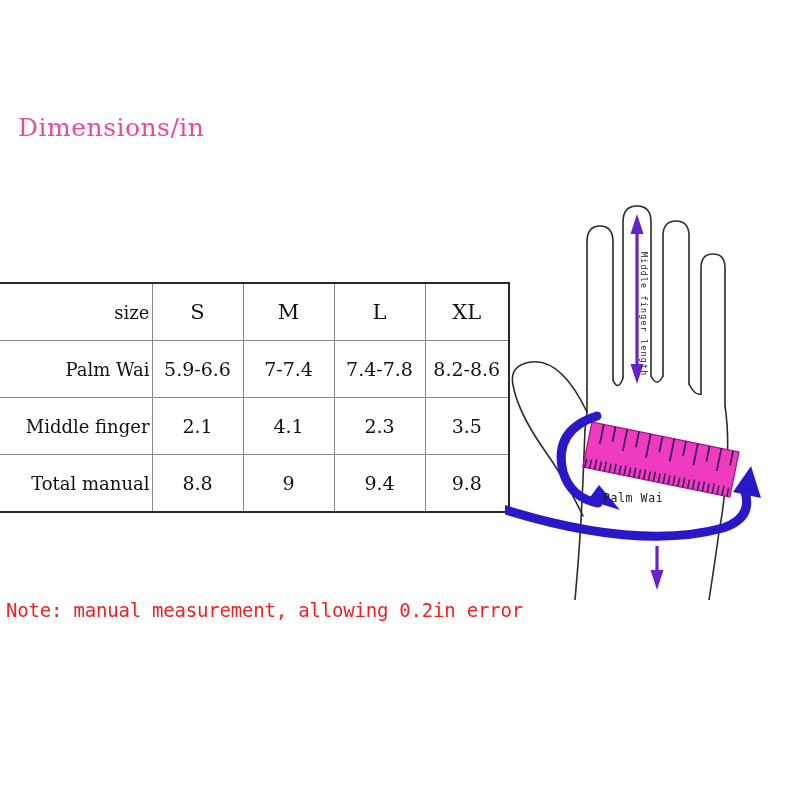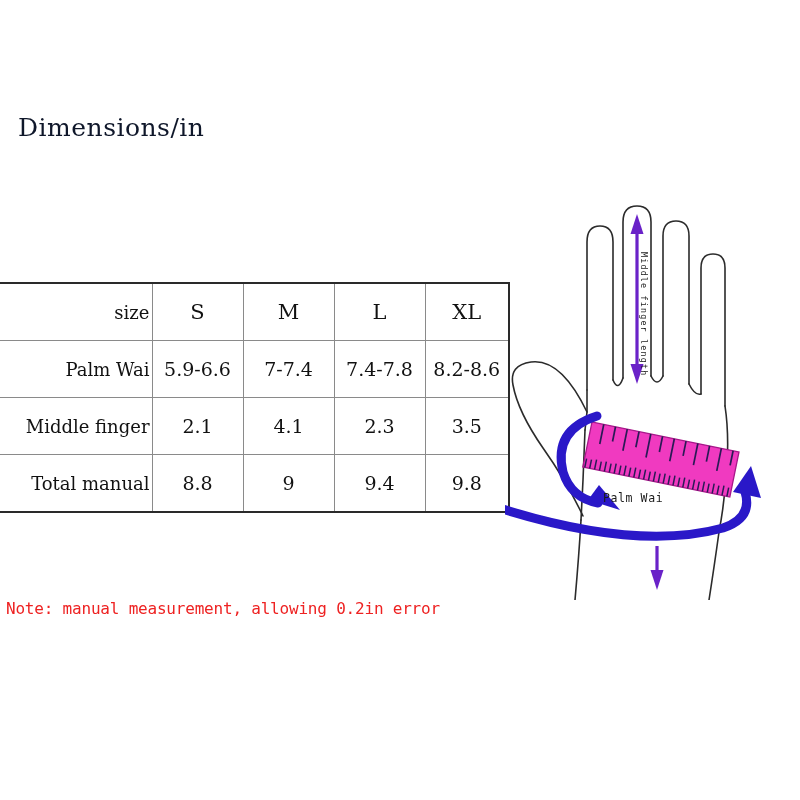--- a/index.html
+++ b/index.html
@@ -17,21 +17,21 @@
   }
 
   
   #title {
     position: absolute;
     left: 18px;
     top: 113px;
     font-family: "DejaVu Serif", "Liberation Serif", serif;
     font-size: 25px;
     letter-spacing: 0.5px;
-    color: #0f172a;
+    color: #ec4899;
     white-space: nowrap;
   }
 
   
   #size-table {
     position: absolute;
     left: 0px;
     top: 282px;
     width: 509px;
     border-collapse: collapse;
@@ -72,21 +72,21 @@
     border-bottom: 2.2px solid #2a2a2a;
   }
   #size-table .hdr-cell { font-size: 21px; }
 
   
   #note {
     position: absolute;
     left: 6px;
     top: 599px;
     font-family: "DejaVu Sans Mono", "Liberation Mono", monospace;
-    font-size: 16px;
+    font-size: 19px;
     color: #ee2222;
     white-space: nowrap;
     letter-spacing: -0.2px;
   }
 
   
   #diagram {
     position: absolute;
     left: 505px;
     top: 180px;

